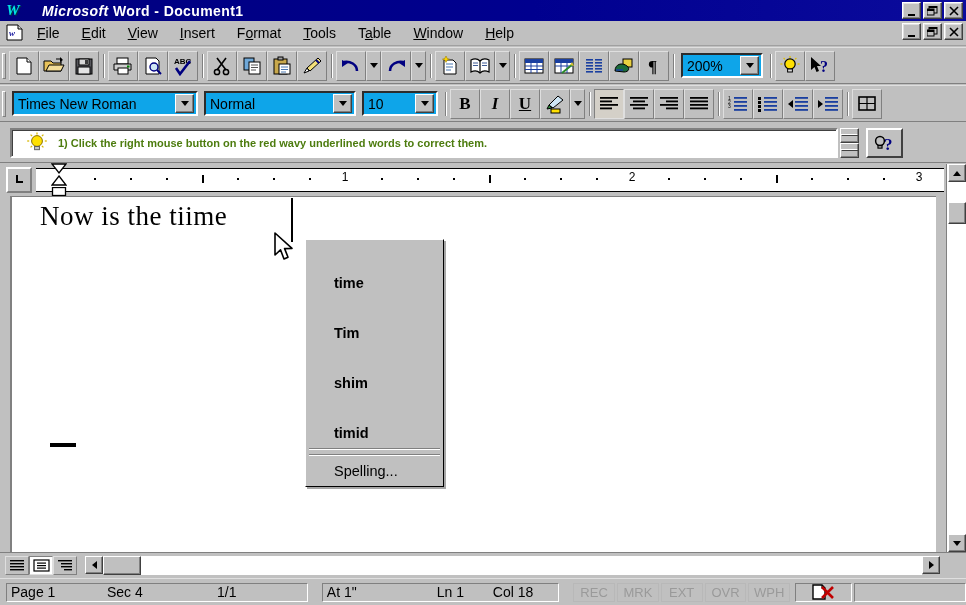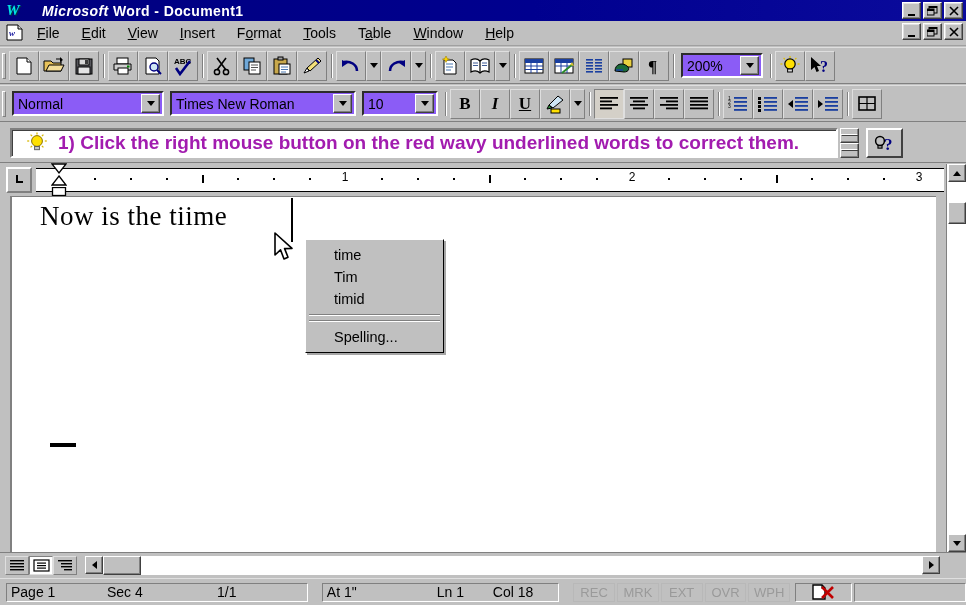--- a/index.html
+++ b/index.html
@@ -93,21 +93,21 @@
     border-color: #808080; border-right-color: #dfdfdf; border-bottom-color: #dfdfdf;
     background: #d4d0c8;
   }
   .tbtn.arrow { width: 15px; }
   .tsep { width: 9px; height: 30px; display:flex; align-items:center; justify-content:center; }
   .tsep i {
     display: block; width: 2px; height: 24px;
     border-left: 1px solid #808080; border-right: 1px solid #fff;
   }
   .combo {
-    height: 25px; background: #8b5cf6;
+    height: 25px; background: #0ea5e9;
     border: 2px inset #c0c0c0;
     border-top-color: #808080; border-left-color: #808080;
     border-right-color: #fff; border-bottom-color: #fff;
     display: flex; align-items: center; position: relative;
     margin: 8px 3px;
   }
   .combo .cval {
     flex: 1; padding-left: 4px; font-size: 14px; color: #000;
     overflow: hidden; white-space: nowrap;
     font-family: "Liberation Sans", sans-serif;
@@ -130,21 +130,21 @@
     border-bottom: 1px solid #808080;
   }
   .tipinner {
     margin-left: 10px; height: 30px; width: 828px;
     background: #fff;
     border: 2px solid #808080; border-right-color: #fff; border-bottom-color: #fff;
     box-shadow: inset 1px 1px 0 #404040;
     display: flex; align-items: center;
   }
   .tiptext {
-    font-weight: bold; font-size: 19px; margin-left: 10px; color: #a21caf;
+    font-weight: bold; font-size: 11px; margin-left: 10px; color: #4d7c0f;
     font-family: "Liberation Sans", sans-serif; white-space: nowrap;
   }
   .tipspin {
     width: 19px; height: 30px; margin-left: 2px;
     display: flex; flex-direction: column;
   }
   .tipspin div {
     flex: 1; background: #c0c0c0;
     border: 1px solid #fff; border-right-color: #404040; border-bottom-color: #404040;
     box-shadow: inset -1px -1px 0 #808080;
@@ -292,21 +292,21 @@
     background: #c0c0c0;
     border: 1px solid #fff; border-right-color: #000; border-bottom-color: #000;
     box-shadow: 2px 2px 0 rgba(0,0,0,.35);
     padding: 4px 0;
     z-index: 50;
   }
   .ctxitem {
     padding: 2px 0 2px 28px; font-size: 14.5px; color: #000; line-height: 18px;
     font-family: "Liberation Sans", sans-serif; white-space: nowrap;
   }
-  .ctxitem.bold { font-weight: normal; }
+  .ctxitem.bold { font-weight: bold; margin-top: 28px; }
   .ctxsep {
     height: 2px; margin: 4px 3px;
     border-top: 1px solid #808080; border-bottom: 1px solid #fff;
   }
 </style>
 </head>
 <body>
 
 <div id="app">
 
@@ -583,28 +583,28 @@
       <svg width="22" height="20" viewBox="0 0 22 20">
         <path d="M2,1 L2,14 L5.5,11 L7.5,16 L10,15 L8,10 L12,10 Z" fill="#000"></path>
         <text x="11" y="16" font-size="16" font-weight="bold" fill="#000080" font-family="serif">?</text>
       </svg>
     </div>
   </div>
 
   <div class="toolbar" id="toolbar-format">
     <div class="tb-grip"></div>
 
-    <div class="combo" style="width:152px">
-      <div class="cval">Normal</div>
+    <div class="combo" style="width:186px">
+      <div class="cval">Times New Roman</div>
       <div class="cbtn">
           <div class="tri-d"></div>
         </div>
     </div>
-    <div class="combo" style="width:186px">
-      <div class="cval">Times New Roman</div>
+    <div class="combo" style="width:152px">
+      <div class="cval">Normal</div>
       <div class="cbtn">
           <div class="tri-d"></div>
         </div>
     </div>
     <div class="combo" style="width:76px">
       <div class="cval">10</div>
       <div class="cbtn">
           <div class="tri-d"></div>
         </div>
     </div>
@@ -847,20 +847,21 @@
 
     <div class="cursor" style="left:273px;top:36px">
       <svg width="24" height="32" viewBox="0 0 24 32">
         <path d="M2,1 L2,23 L7.5,17.8 L11,27 L15,25.2 L11.6,16.6 L19,16.4 Z" fill="#fff" stroke="#000" stroke-width="1.6" stroke-linejoin="round"></path>
       </svg>
     </div>
 
     <div class="ctxmenu" style="left:305px;top:43px">
       <div class="ctxitem bold">time</div>
       <div class="ctxitem bold">Tim</div>
+      <div class="ctxitem bold">shim</div>
       <div class="ctxitem bold">timid</div>
       <div class="ctxsep"></div>
       <div class="ctxsep"></div>
       <div class="ctxitem">Spelling...</div>
     </div>
   </div>
 
   <div class="vscroll">
     <div class="sbtn" style="position:absolute;left:1px;top:0">
         <div class="tri-u"></div>

